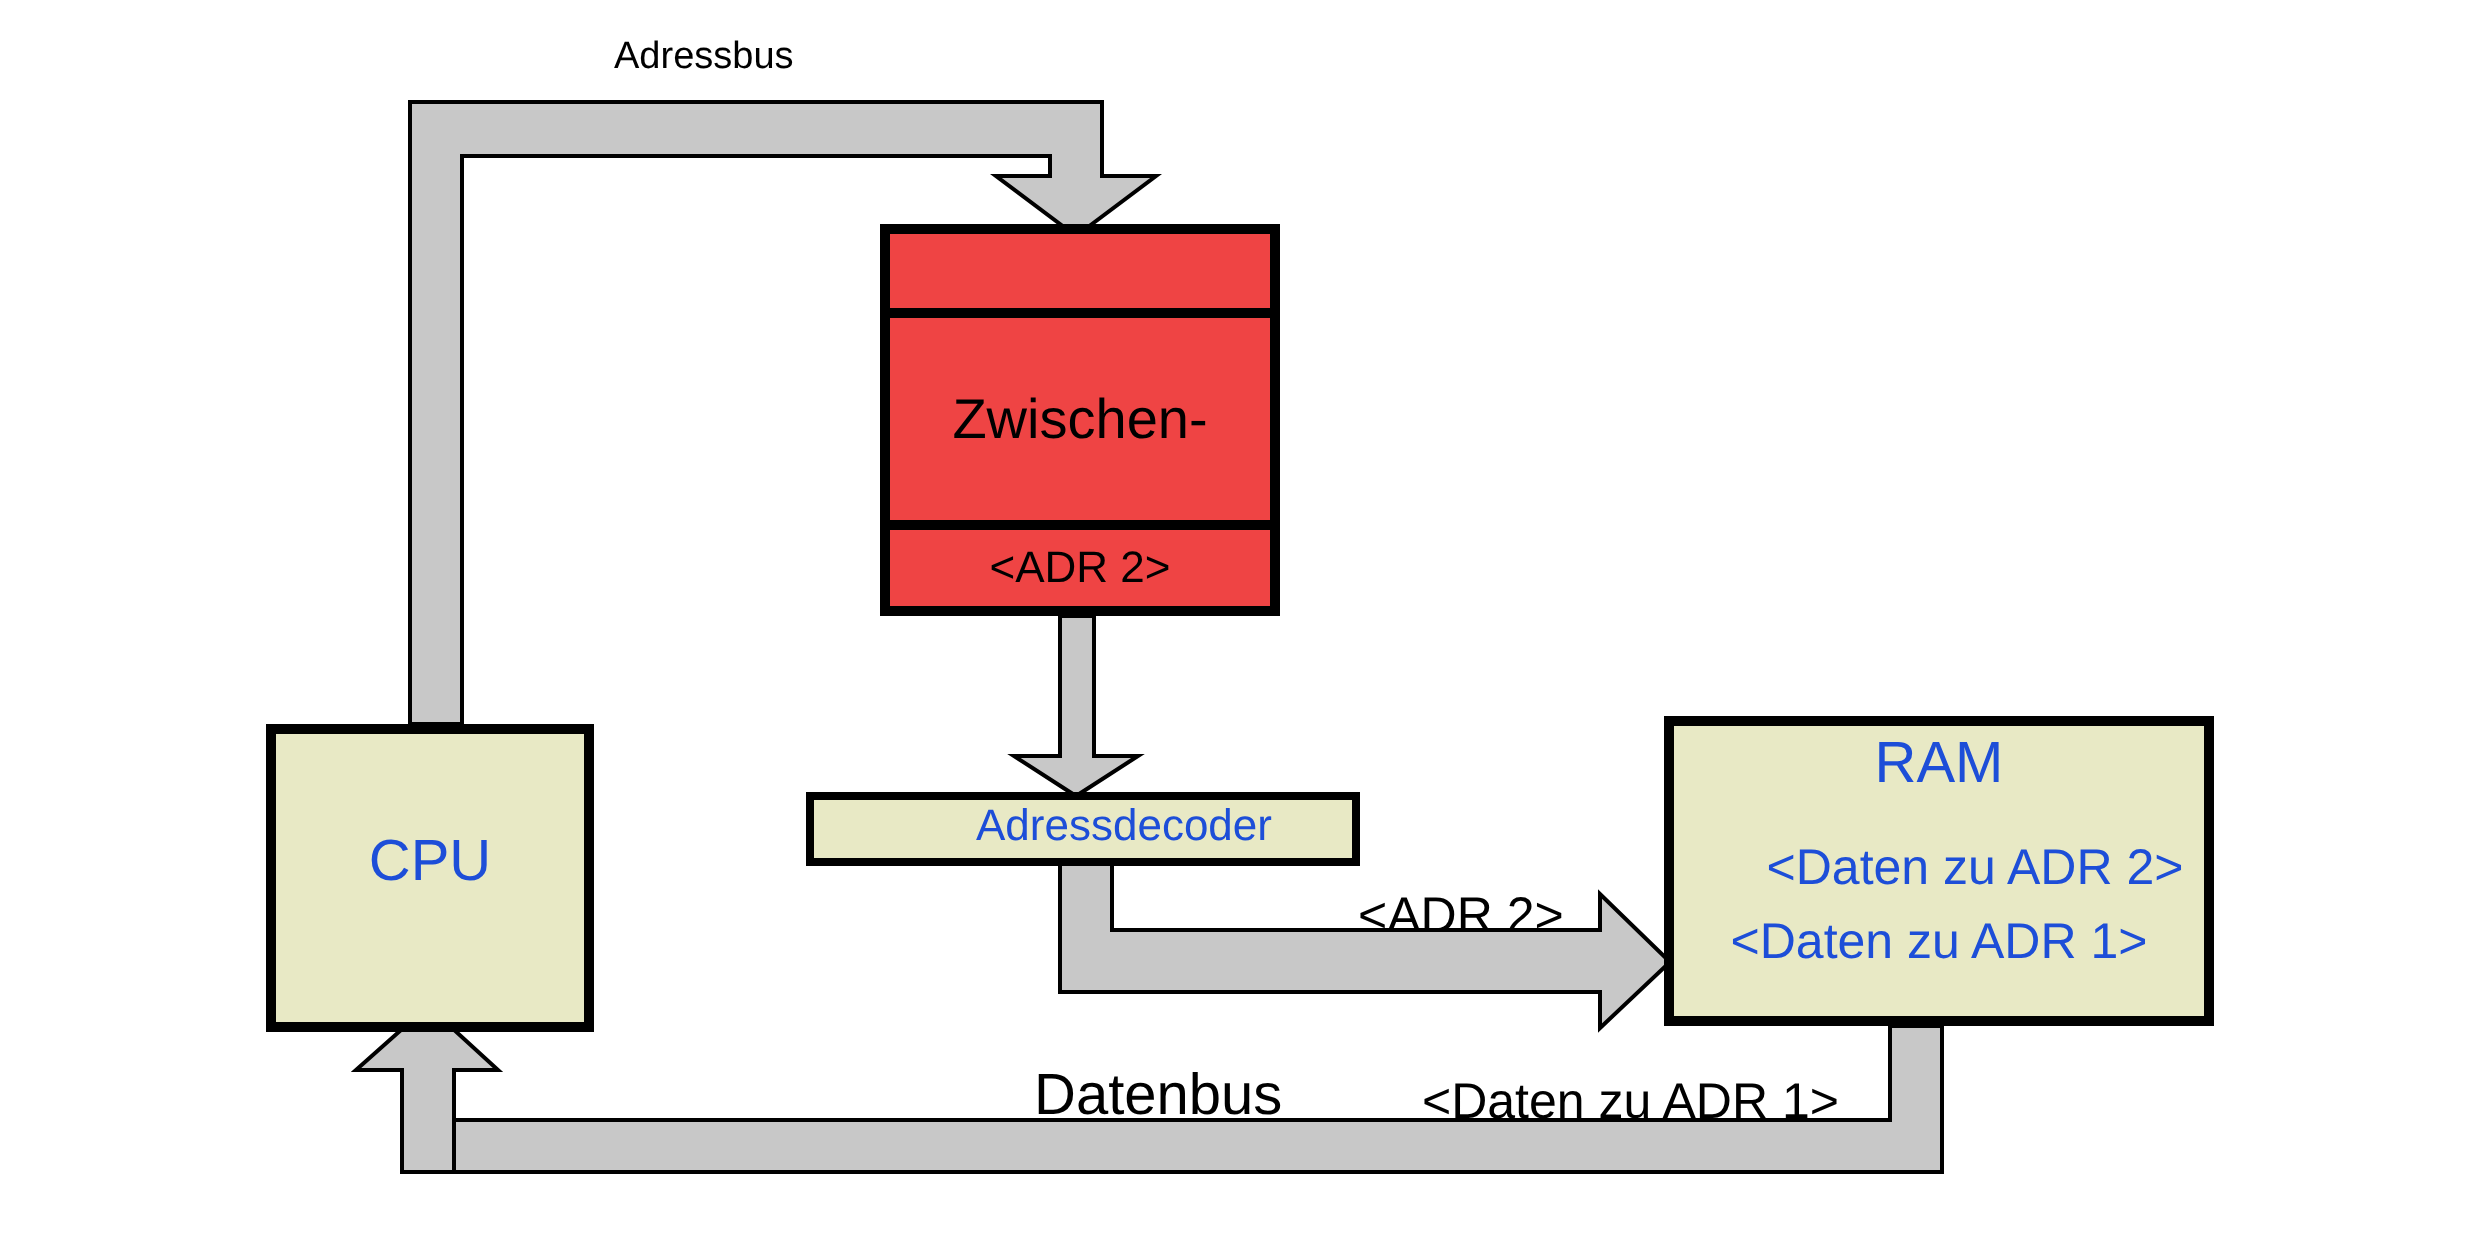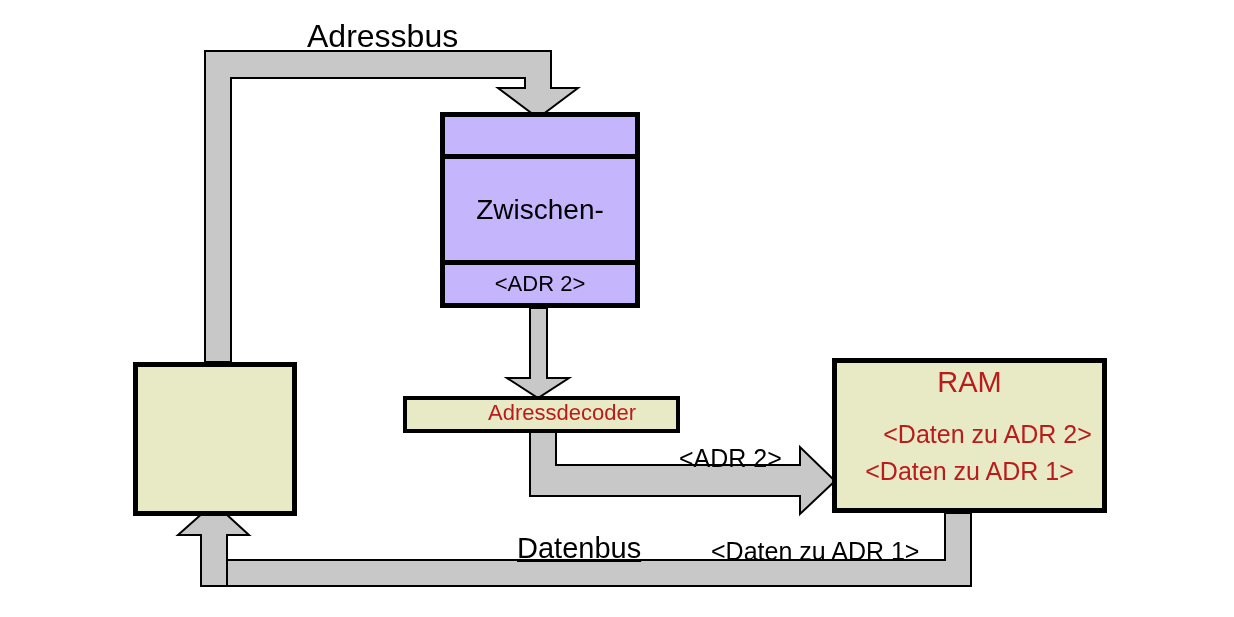--- a/index.html
+++ b/index.html
@@ -1,47 +1,47 @@
 <!DOCTYPE html>
 <html><head>
 <meta charset="utf-8">
 <style>
   html,body{margin:0;padding:0;background:#ffffff;}
   body{width:1234px;height:617px;font-family:"Liberation Sans",sans-serif;overflow:hidden;}
   #stage{position:relative;width:1234px;height:617px;background:#ffffff;}
   #buslayer{position:absolute;left:0;top:0;width:1234px;height:617px;}
 
   .box{position:absolute;background:#e8e9c5;border:5px solid #000000;box-sizing:border-box;}
-  .boxlabel{position:absolute;text-align:center;color:#b91c1c;white-space:nowrap;}
+  .boxlabel{position:absolute;text-align:center;color:#1d4ed8;white-space:nowrap;}
 
   
   #cpu{left:133px;top:362px;width:164px;height:154px;}
   #cpu-label{left:133px;top:415px;width:164px;font-size:29px;}
 
   
   #zws{left:440px;top:112px;width:200px;height:196px;display:flex;flex-direction:column;}
-  .zws-cell{background:#c4b5fd;box-sizing:border-box;display:flex;align-items:center;
+  .zws-cell{background:#ef4444;box-sizing:border-box;display:flex;align-items:center;
             justify-content:center;text-align:center;color:#000;}
   #zws-top{height:42px;border-bottom:5px solid #000;}
   #zws-mid{flex:1;border-bottom:5px solid #000;font-size:28px;line-height:1.12;}
   #zws-bot{height:38px;font-size:22px;}
 
   
   #adrdec{left:403px;top:396px;width:277px;height:37px;border-width:4px;}
   #adrdec-label{left:403px;top:400px;width:318px;font-size:22px;}
 
   
   #ram{left:832px;top:358px;width:275px;height:155px;}
   #ram-title{left:832px;top:366px;width:275px;font-size:29px;}
   #ram-row1{left:832px;top:420px;width:311px;font-size:25px;}
   #ram-row2{left:832px;top:457px;width:275px;font-size:25px;}
 
   
   .caption{position:absolute;color:#000;white-space:nowrap;}
-  #cap-adressbus{left:307px;top:18px;font-size:32px;}
+  #cap-adressbus{left:307px;top:18px;font-size:19px;}
   #cap-datenbus{left:517px;top:532px;font-size:29px;text-decoration:underline;}
   #cap-daten-adr1{left:711px;top:537px;font-size:25px;}
   #cap-adr2-arrow{left:679px;top:444px;font-size:25px;}
 </style>
 </head>
 <body>
 
 <div id="stage">
 
   <svg id="buslayer" viewBox="0 0 1234 617">
@@ -94,20 +94,21 @@
                L 214,503
                L 249,535
                L 227,535
                L 227,586
                Z"></path>
 
     </g>
   </svg>
 
   <div class="box" id="cpu"></div>
+  <div class="boxlabel" id="cpu-label">CPU</div>
 
   <div class="box" id="zws">
     <div class="zws-cell" id="zws-top"></div>
     <div class="zws-cell" id="zws-mid">
       <div>
         <div>Zwischen-</div>
       </div>
     </div>
     <div class="zws-cell" id="zws-bot">&lt;ADR 2&gt;</div>
   </div>

